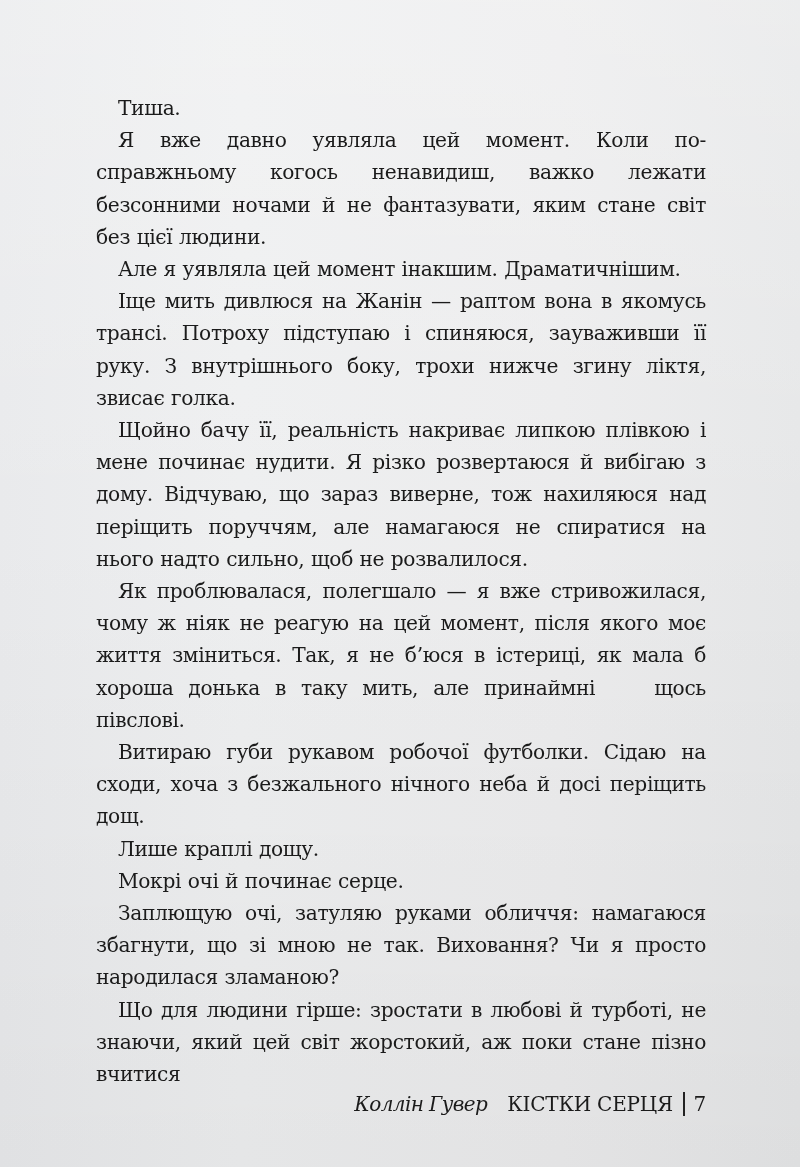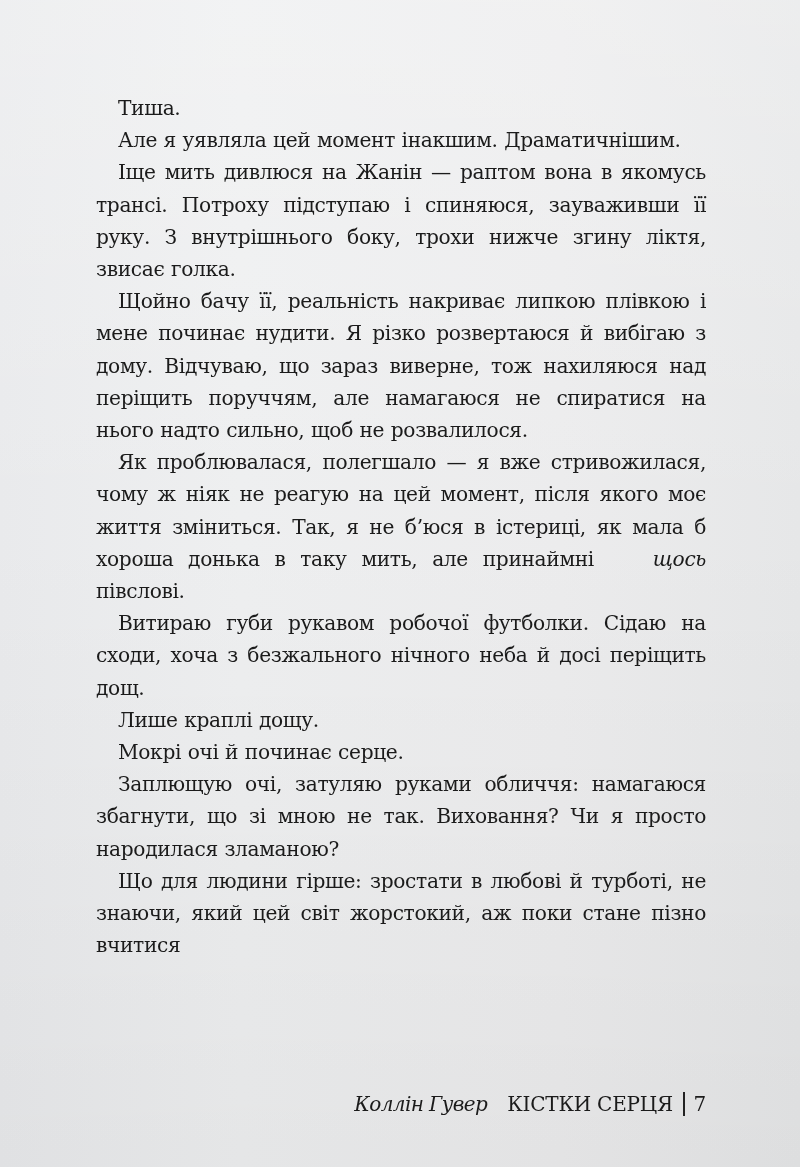--- a/index.html
+++ b/index.html
@@ -31,21 +31,20 @@
       letter-spacing: -0.35px;
       word-spacing: 0.5px;
     }
     .para {
       margin: 0;
       text-indent: 22px;
       text-align: justify;
       text-align-last: left;
     }
     .para .em {
-      font-style: italic;
       margin-left: 44px;
     }
     .running-footer {
       position: absolute;
       right: 94px;
       top: 1092px;
       font-size: 20px;
       letter-spacing: -0.3px;
       display: flex;
       align-items: center;
@@ -67,20 +66,21 @@
       margin: 0 9px 0 10px;
     }
   </style>
 </head>
 <body>
 
 <div class="page-shade"></div>
 
 <main class="text-block">
   <p class="para">Тиша.</p>
+  <p class="para">Я вже давно уявляла цей момент. Коли по-справжньому когось ненавидиш, важко лежати безсонними ночами й не фантазувати, яким стане світ без цієї людини.</p>
   <p class="para">Але я уявляла цей момент інакшим. Драматичнішим.</p>
   <p class="para">Іще мить дивлюся на Жанін — раптом вона в якомусь трансі. Потроху підступаю і спиняюся, зауваживши її руку. З внутрішнього боку, трохи нижче згину ліктя, звисає голка.</p>
   <p class="para">Щойно бачу її, реальність накриває липкою плівкою і мене починає нудити. Я різко розвертаюся й вибігаю з дому. Відчуваю, що зараз виверне, тож нахиляюся над періщить поруччям, але намагаюся не спиратися на нього надто сильно, щоб не розвалилося.</p>
   <p class="para"><span>Як проблювалася, полегшало — я вже стривожилася, чому ж ніяк не реагую на цей момент, після якого моє життя зміниться. Так, я не б’юся в істериці, як мала б хороша донька в таку мить, але принаймні </span><span class="em">щось</span><span> півслові.</span></p>
   <p class="para">Витираю губи рукавом робочої футболки. Сідаю на сходи, хоча з безжального нічного неба й досі періщить дощ.</p>
   <p class="para">Лише краплі дощу.</p>
   <p class="para">Мокрі очі й починає серце.</p>
   <p class="para">Заплющую очі, затуляю руками обличчя: намагаюся збагнути, що зі мною не так. Виховання? Чи я просто народилася зламаною?</p>
   <p class="para" style="text-align-last: justify;">Що для людини гірше: зростати в любові й турботі, не знаючи, який цей світ жорстокий, аж поки стане пізно вчитися</p>
 </main>

